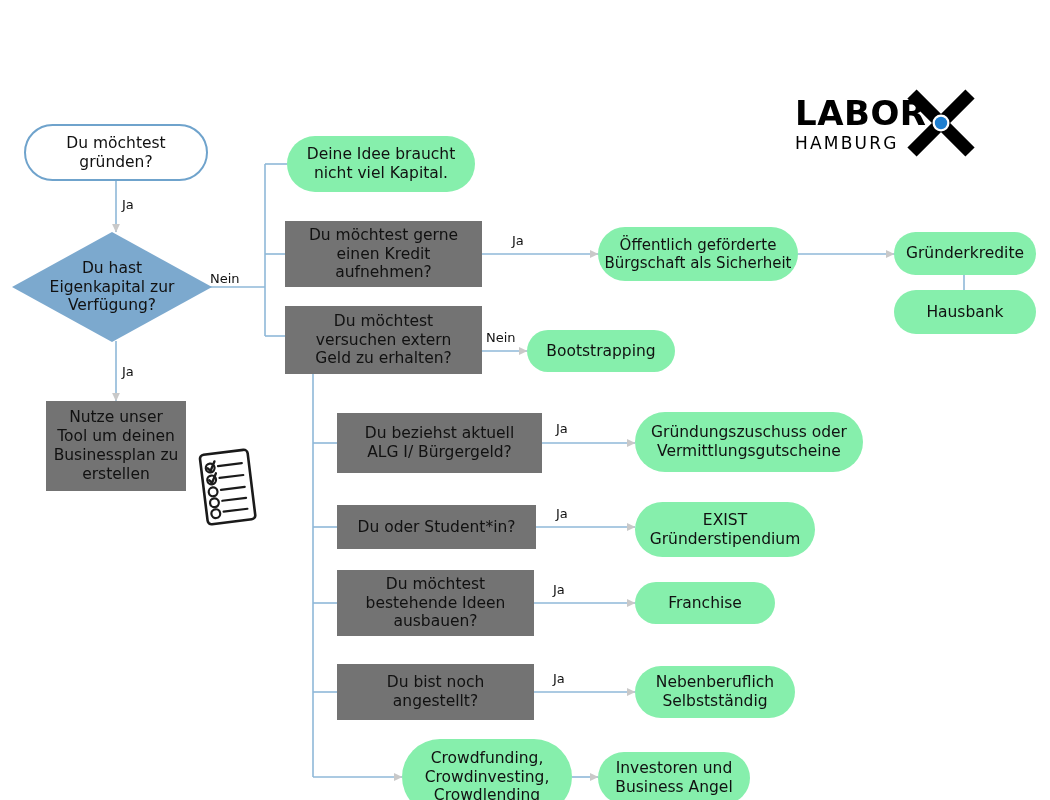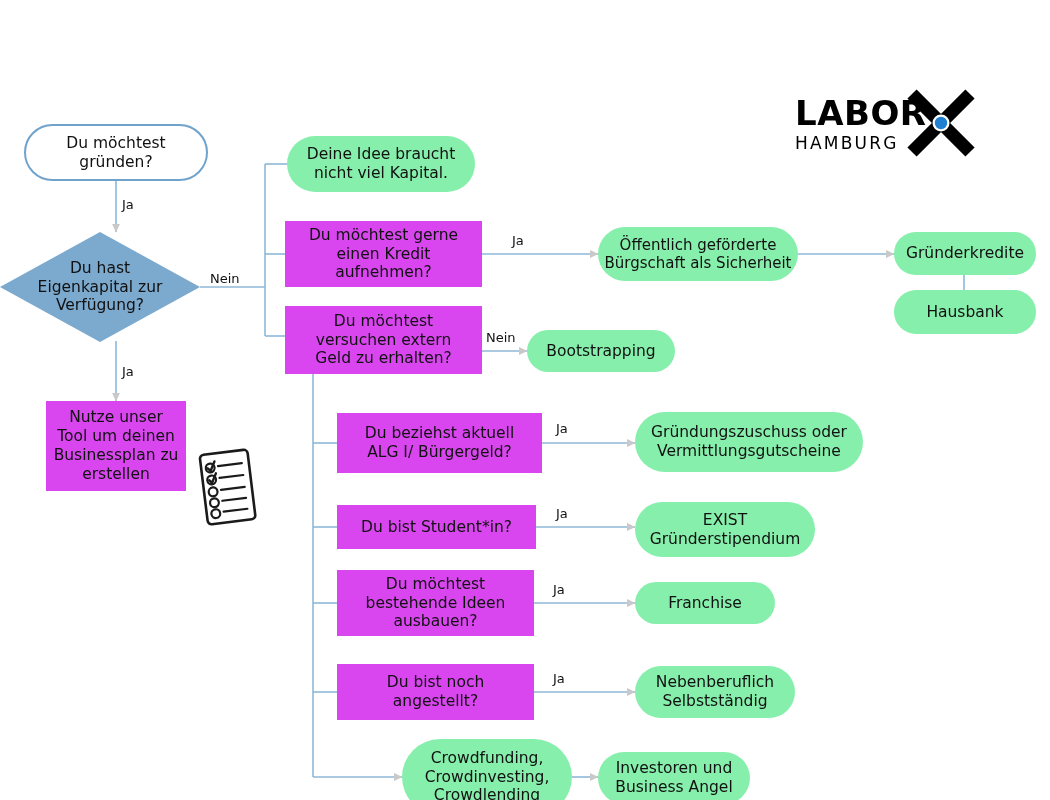--- a/index.html
+++ b/index.html
@@ -33,21 +33,21 @@
     background:transparent;
     font-size:15.5px;
   }
   .diamond-shape{
     position:absolute;left:0;top:0;width:100%;height:100%;
     background:#7CA9CE;
     clip-path:polygon(50% 0%,100% 50%,50% 100%,0% 50%);
   }
   .n-decision .dlabel{position:relative;z-index:2;padding:0 6px;}
   .n-box{
-    background:#d946ef;
+    background:#737373;
     font-size:15.5px;
     border-radius:0px;
   }
   .n-pill{
     background:#86efac;
     border-radius:999px;
     font-size:15.5px;
   }
   .edge-label{
     position:absolute;
@@ -136,21 +136,21 @@
         <circle cx="39" cy="39" r="6.2" fill="#1F7FD0"></circle>
       </svg>
     </div>
   </div>
 
   <div class="node n-start" style="left:24px;top:80px;width:184px;height:57px;">
     <span>Du möchtest
 gründen?</span>
   </div>
 
-  <div class="node n-decision" style="left:0;top:188px;width:200px;height:110px;">
+  <div class="node n-decision" style="left:12px;top:188px;width:200px;height:110px;">
     <div class="diamond-shape"></div>
     <span class="dlabel">Du hast
 Eigenkapital zur
 Verfügung?</span>
   </div>
 
   <div class="node n-box" style="left:46px;top:357px;width:140px;height:90px;">
     <span>Nutze unser
 Tool um deinen
 Businessplan zu
@@ -221,21 +221,21 @@
     <span>Du beziehst aktuell
 ALG I/ Bürgergeld?</span>
   </div>
 
   <div class="node n-pill" style="left:635px;top:368px;width:228px;height:60px;">
     <span>Gründungszuschuss oder
 Vermittlungsgutscheine</span>
   </div>
 
   <div class="node n-box" style="left:337px;top:461px;width:199px;height:44px;">
-    <span>Du bist Student*in?</span>
+    <span>Du oder Student*in?</span>
   </div>
 
   <div class="node n-pill" style="left:635px;top:458px;width:180px;height:55px;">
     <span>EXIST
 Gründerstipendium</span>
   </div>
 
   <div class="node n-box" style="left:337px;top:526px;width:197px;height:66px;">
     <span>Du möchtest
 bestehende Ideen

